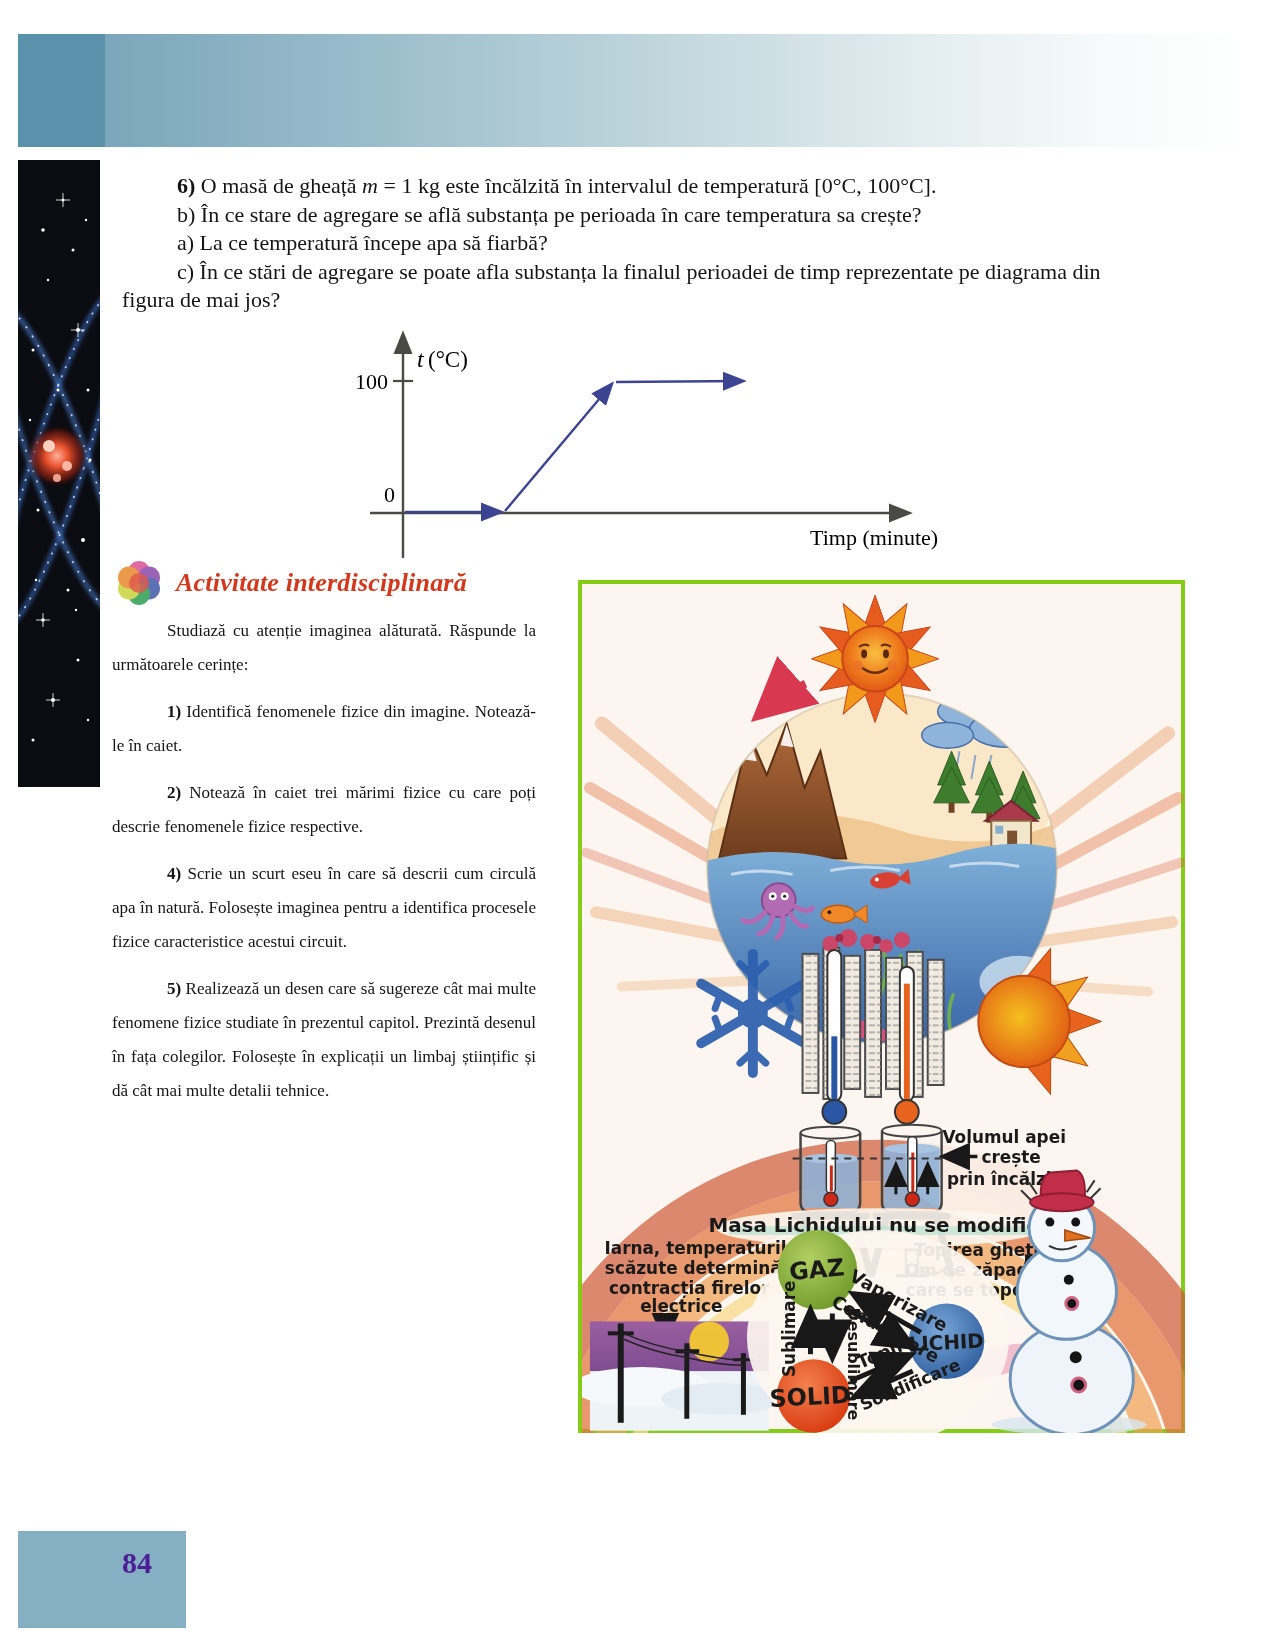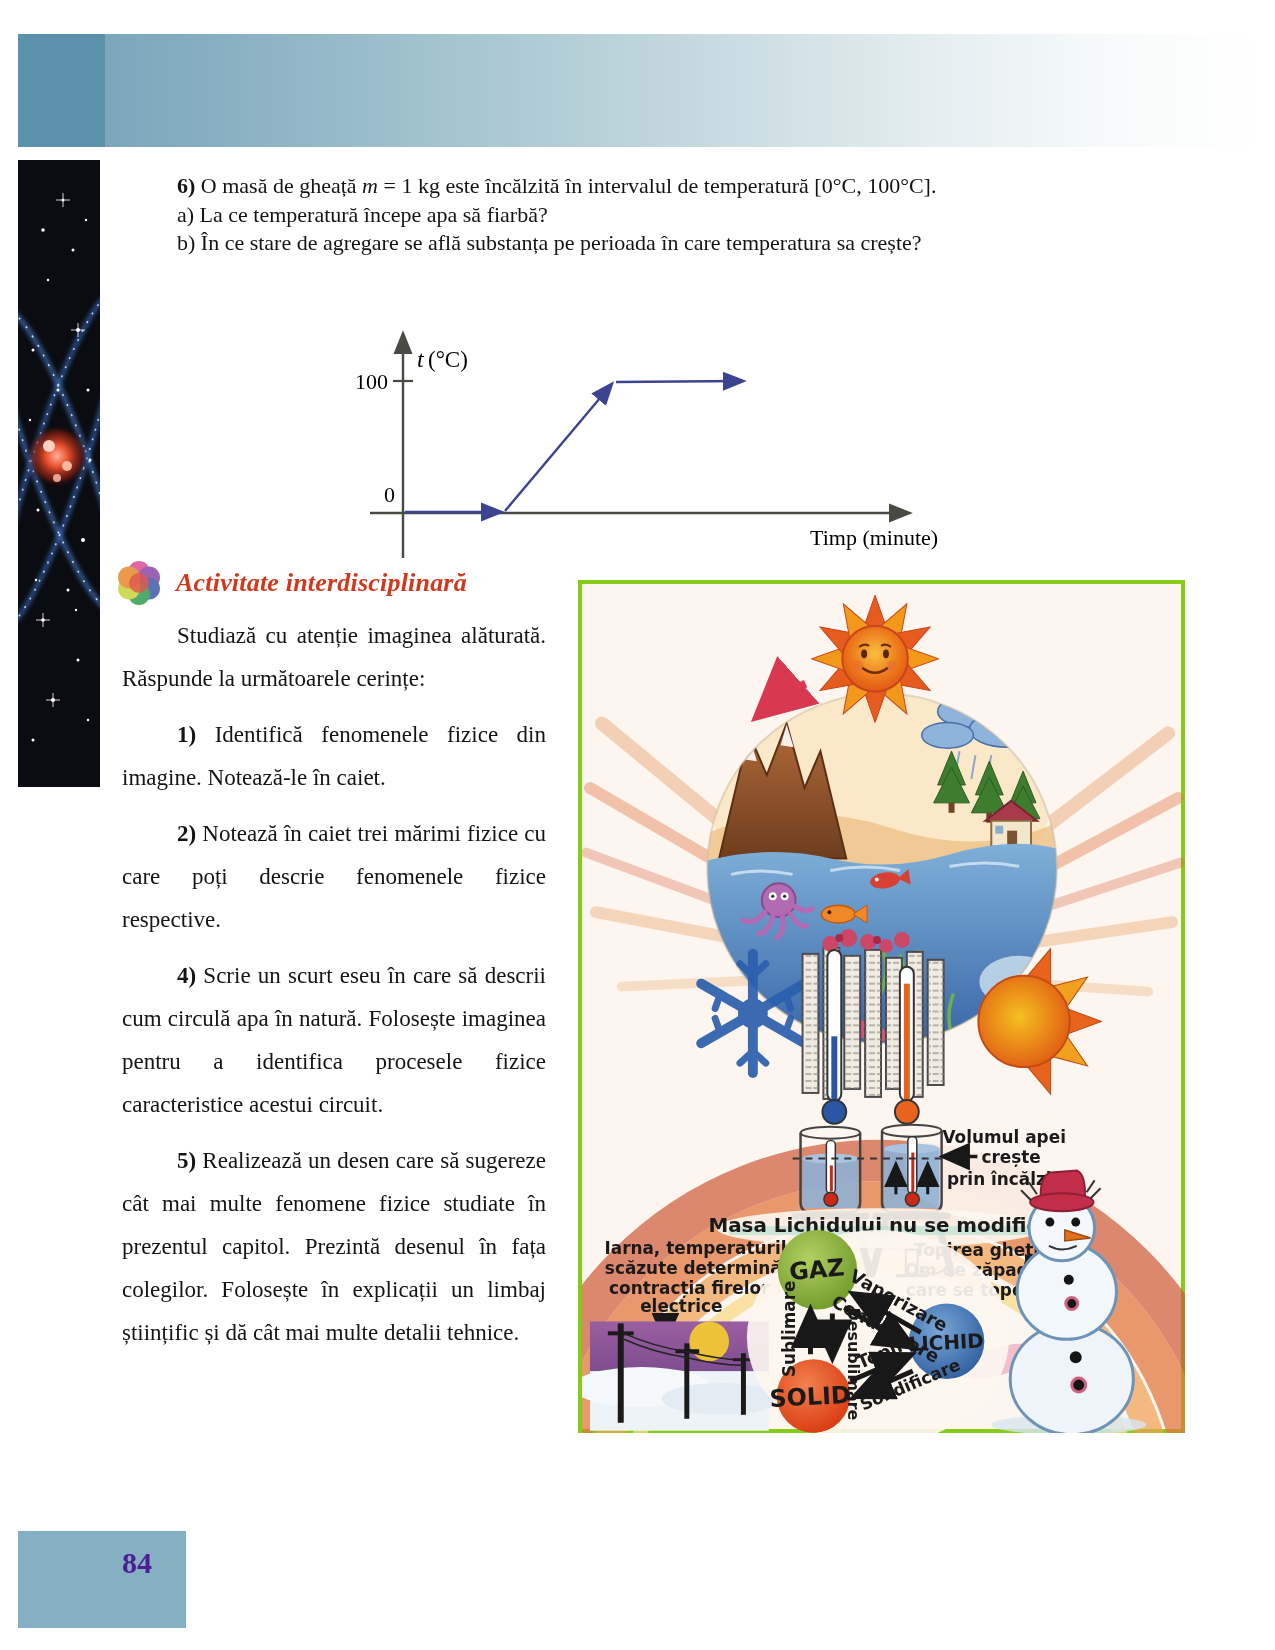--- a/index.html
+++ b/index.html
@@ -16,21 +16,21 @@
   .problem{position:absolute;left:122px;top:172px;width:1020px;font-size:22px;line-height:28.5px;}
   .problem p{margin:0;text-indent:55px;}
   .problem .var{font-style:italic;}
   .problem b{font-weight:bold;}
   
   .graph{position:absolute;left:340px;top:325px;}
   
   .activity-head{position:absolute;left:116px;top:560px;display:flex;align-items:center;gap:14px;}
   .activity-title{font-size:26px;font-weight:bold;font-style:italic;color:#d4381c;letter-spacing:.2px;}
   
-  .col{position:absolute;left:122px;top:614px;width:424px;font-size:23px;line-height:43px;text-align:justify;}
+  .col{position:absolute;left:112px;top:614px;width:424px;font-size:17px;line-height:34px;text-align:justify;}
   .col p{margin:0 0 13px 0;text-indent:55px;}
   .col b{font-weight:bold;}
   
   .panel{position:absolute;left:578px;top:580px;width:607px;height:853px;border:4px solid #84cc16;
          background:#fdf6f0;box-sizing:border-box;}
   .panel svg{display:block;}
   
   .pagenum{position:absolute;left:18px;top:1531px;width:168px;height:97px;background:#85afc3;}
   .pagenum span{position:absolute;left:104px;top:15px;font-size:30px;font-weight:bold;color:#4c1d95;}
   .hand{font-family:"DejaVu Sans",sans-serif;font-weight:bold;fill:#1a1a1a;}
@@ -94,22 +94,23 @@
         <path d="M60,163 V177 M53,170 H67"></path>
         <path d="M25,453 V467 M18,460 H32"></path>
         <path d="M35,533 V547 M28,540 H42"></path>
         <path d="M45,33 V47 M38,40 H52"></path>
       </g>
     </svg>
   </div>
 
   <div class="problem">
     <p><b>6)</b><span> O masă de gheață </span><span class="var">m</span><span> = 1 kg este încălzită în intervalul de temperatură [0°C, 100°C].</span></p>
+    <p>b) În ce stare de agregare se află substanța pe perioada în care temperatura sa crește?</p>
     <p>a) La ce temperatură începe apa să fiarbă?</p>
-    <p>b) În ce stare de agregare se află substanța pe perioada în care temperatura sa crește?</p>
+    <p>c) În ce stări de agregare se poate afla substanța la finalul perioadei de timp reprezentate pe diagrama din figura de mai jos?</p>
   </div>
 
   <svg class="graph" width="600" height="235" viewBox="0 0 600 235">
     <defs>
       <marker id="axArr" markerWidth="10" markerHeight="8" refX="8" refY="4" orient="auto">
         <path d="M0,0 L10,4 L0,8 Z" fill="#4a4a44"></path>
       </marker>
       <marker id="blArr" markerWidth="10" markerHeight="8" refX="8" refY="4" orient="auto">
         <path d="M0,0 L10,4 L0,8 Z" fill="#3c4390"></path>
       </marker>

